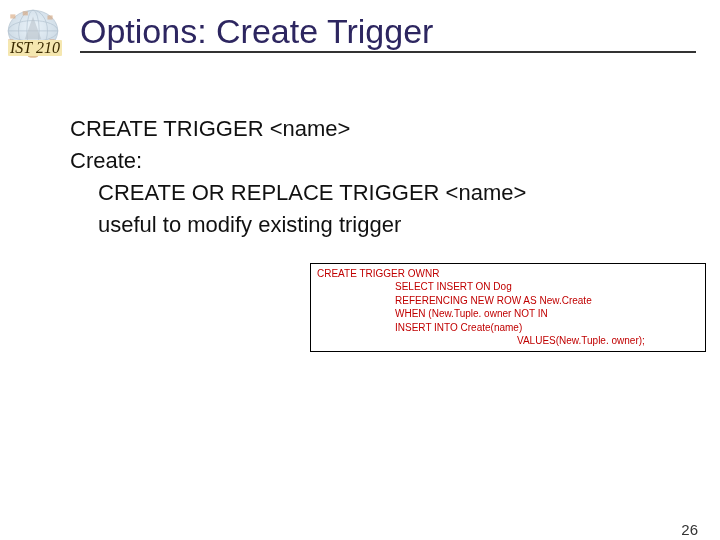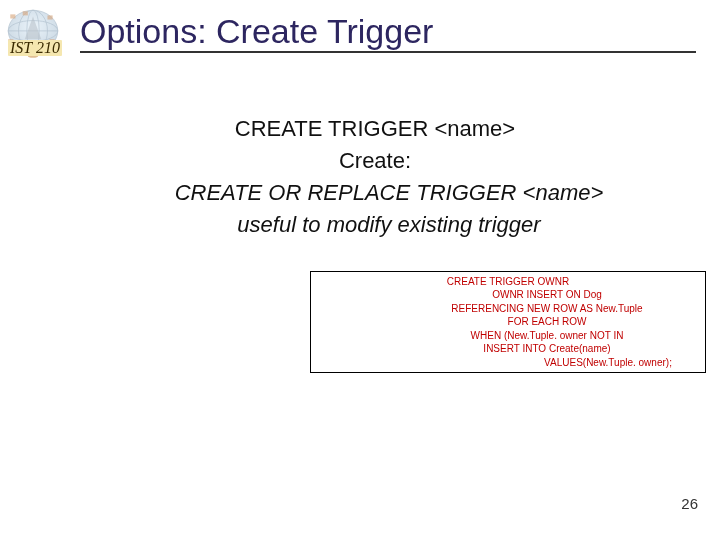--- a/index.html
+++ b/index.html
@@ -59,44 +59,42 @@
     color: #2d2660;
     font-family: Verdana, Geneva, sans-serif;
     letter-spacing: 0px;
   }
   .body {
     padding: 48px 40px 0 70px;
     font-size: 22px;
     color: #111;
     line-height: 1.45;
     font-family: Verdana, Geneva, sans-serif;
-    text-align: center;
   }
   .indent {
     padding-left: 28px;
-    font-style: italic;
   }
   .codebox {
-    margin: 30px 0 0 240px;
+    margin: 22px 0 0 240px;
     width: 396px;
     border: 1px solid #000;
     padding: 3px 6px 3px 6px;
     font-family: Verdana, Geneva, sans-serif;
     font-size: 10px;
     color: #c00000;
     line-height: 1.35;
     box-sizing: border-box;
   }
   .cb-l1 { }
   .cb-l2 { padding-left: 78px; }
   .cb-l3 { padding-left: 200px; }
   .slidenum {
     position: absolute;
     right: 22px;
-    bottom: 28px;
+    bottom: 2px;
     font-size: 15px;
     color: #333;
     font-family: Verdana, Geneva, sans-serif;
   }
 </style>
 </head>
 <body>
 
 <div class="header">
   <div class="logo">
@@ -136,22 +134,21 @@
 </div>
 
 <div class="body">
   <div>CREATE TRIGGER &lt;name&gt;</div>
   <div>Create:</div>
   <div class="indent">CREATE OR REPLACE TRIGGER &lt;name&gt;</div>
   <div class="indent">useful to modify existing trigger</div>
 
   <div class="codebox">
     <div class="cb-l1">CREATE TRIGGER OWNR</div>
-    <div class="cb-l2">OWNR INSERT ON Dog</div>
-    <div class="cb-l2">REFERENCING NEW ROW AS New.Tuple</div>
-    <div class="cb-l2">FOR EACH ROW</div>
+    <div class="cb-l2">SELECT INSERT ON Dog</div>
+    <div class="cb-l2">REFERENCING NEW ROW AS New.Create</div>
     <div class="cb-l2">WHEN (New.Tuple. owner NOT IN</div>
     <div class="cb-l2">INSERT INTO Create(name)</div>
     <div class="cb-l3">VALUES(New.Tuple. owner);</div>
   </div>
 </div>
 
 <div class="slidenum">26</div>
 
 </body></html>

